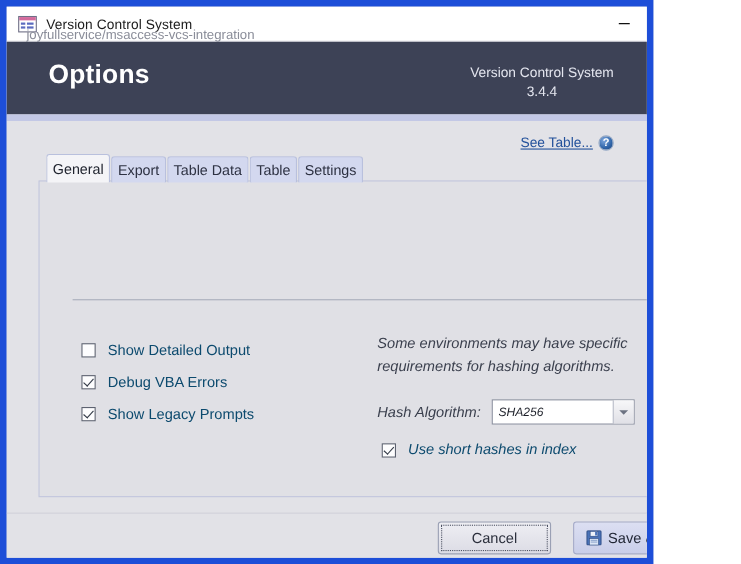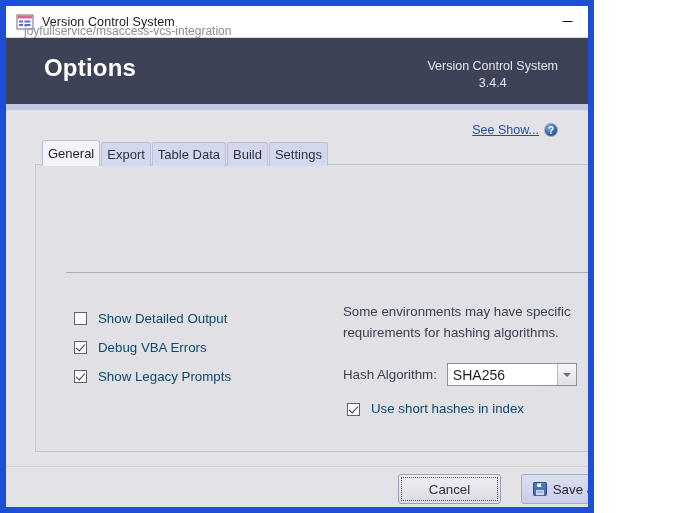--- a/index.html
+++ b/index.html
@@ -240,20 +240,21 @@
     white-space: nowrap;
     cursor: pointer;
   }
 
   
   .right-col {
     position: absolute;
     left: 307px;
     top: 136px;
     width: 280px;
+    font-style: italic;
   }
   .right-note {
     font-size: 13.3px;
     line-height: 21px;
     color: #3a3f4d;
     width: 262px;
   }
   .hash-row {
     display: flex;
     align-items: center;
@@ -271,21 +272,21 @@
     background: #ffffff;
     border: 1px solid #8a8f9e;
     box-sizing: border-box;
     display: flex;
     align-items: center;
     cursor: pointer;
   }
   .combo-value {
     flex: 1;
     padding-left: 5px;
-    font-size: 14px;
+    font-size: 11px;
     color: #1c1f28;
     white-space: nowrap;
     overflow: hidden;
   }
   .combo-arrow {
     width: 19px;
     height: 21px;
     background: linear-gradient(#f7f7f9, #e0e0e6);
     border-left: 1px solid #b6bac6;
     display: flex;
@@ -407,29 +408,29 @@
   <div class="header-accent"></div>
   <div class="header-title">Options</div>
   <div class="header-right">
     <div>Version Control System</div>
     <div>3.4.4</div>
   </div>
 
   <div class="body-area"></div>
 
   <div class="docs-link-wrap">
-    <span class="docs-link">See Show...</span>
+    <span class="docs-link">See Table...</span>
     <span class="help-icon">?</span>
   </div>
 
   <div class="tab-strip">
     <div class="tab active">General</div>
     <div class="tab">Export</div>
     <div class="tab">Table Data</div>
-    <div class="tab">Build</div>
+    <div class="tab">Table</div>
     <div class="tab">Settings</div>
   </div>
 
   <div class="content-panel">
 
 
     <div class="hrule"></div>
 
     <div class="chk-col-left">
       <div class="chk-row">

